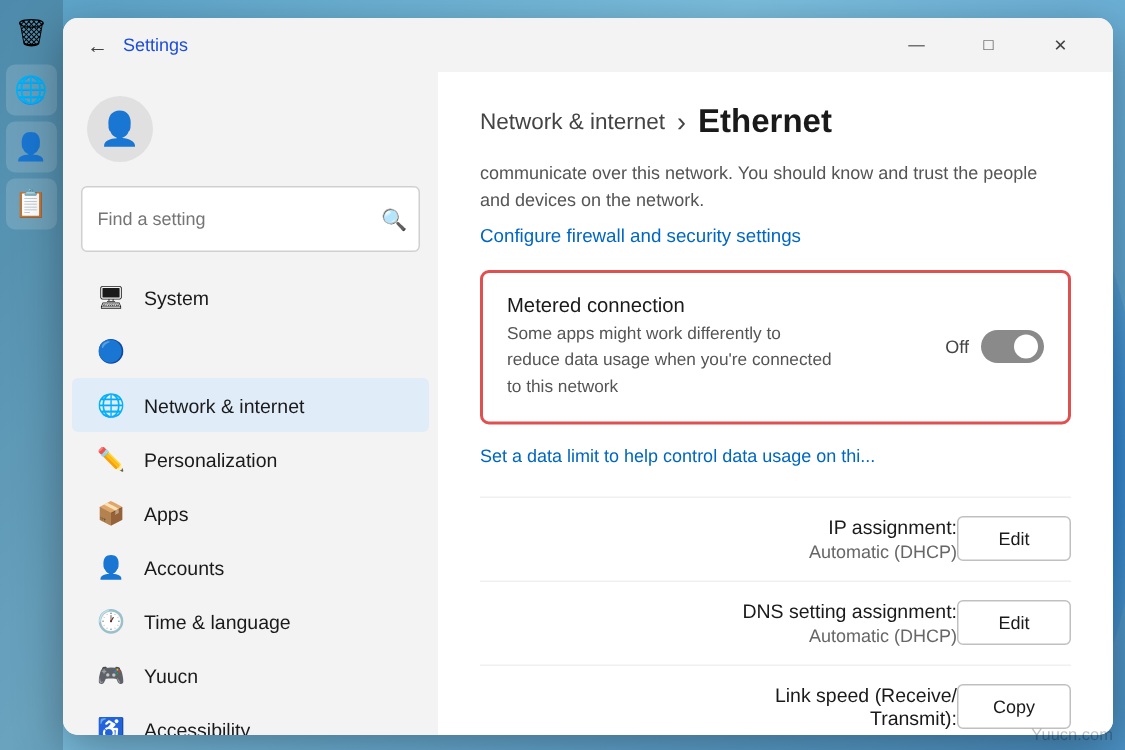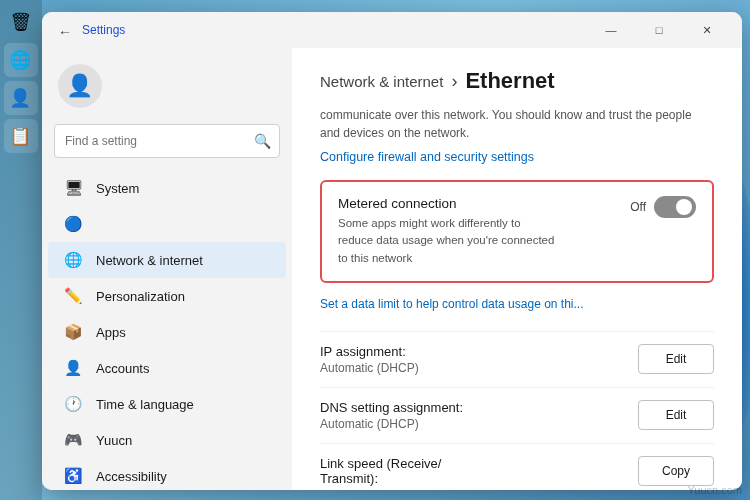--- a/index.html
+++ b/index.html
@@ -140,21 +140,21 @@
     }
 
     
     .search-box {
       margin: 0 12px 12px;
       position: relative;
     }
 
     .search-input {
       width: 100%;
-      height: 34px;
+      height: 44px;
       border: 1px solid #d0d0d0;
       border-radius: 4px;
       padding: 0 36px 0 10px;
       font-size: 12px;
       background: white;
       color: #555;
       outline: none;
     }
 
     .search-icon-wrap {
@@ -247,21 +247,21 @@
       display: block;
       margin-bottom: 16px;
     }
 
     
     .metered-card {
       border: 2px solid #e05050;
       border-radius: 6px;
       padding: 14px 16px;
       display: flex;
-      align-items: flex-start;
+      align-items: center;
       justify-content: space-between;
       margin-bottom: 14px;
     }
 
     .metered-info {
       flex: 1;
     }
 
     .metered-title {
       font-size: 13.5px;
@@ -323,20 +323,21 @@
     .info-row {
       display: flex;
       align-items: flex-start;
       justify-content: space-between;
       padding: 12px 0;
       border-top: 1px solid #f0f0f0;
     }
 
     .info-label-group {
       flex: 1;
+      text-align: right;
     }
 
     .info-label {
       font-size: 13px;
       font-weight: 500;
       color: #1a1a1a;
       margin-bottom: 2px;
     }
 
     .info-value {

